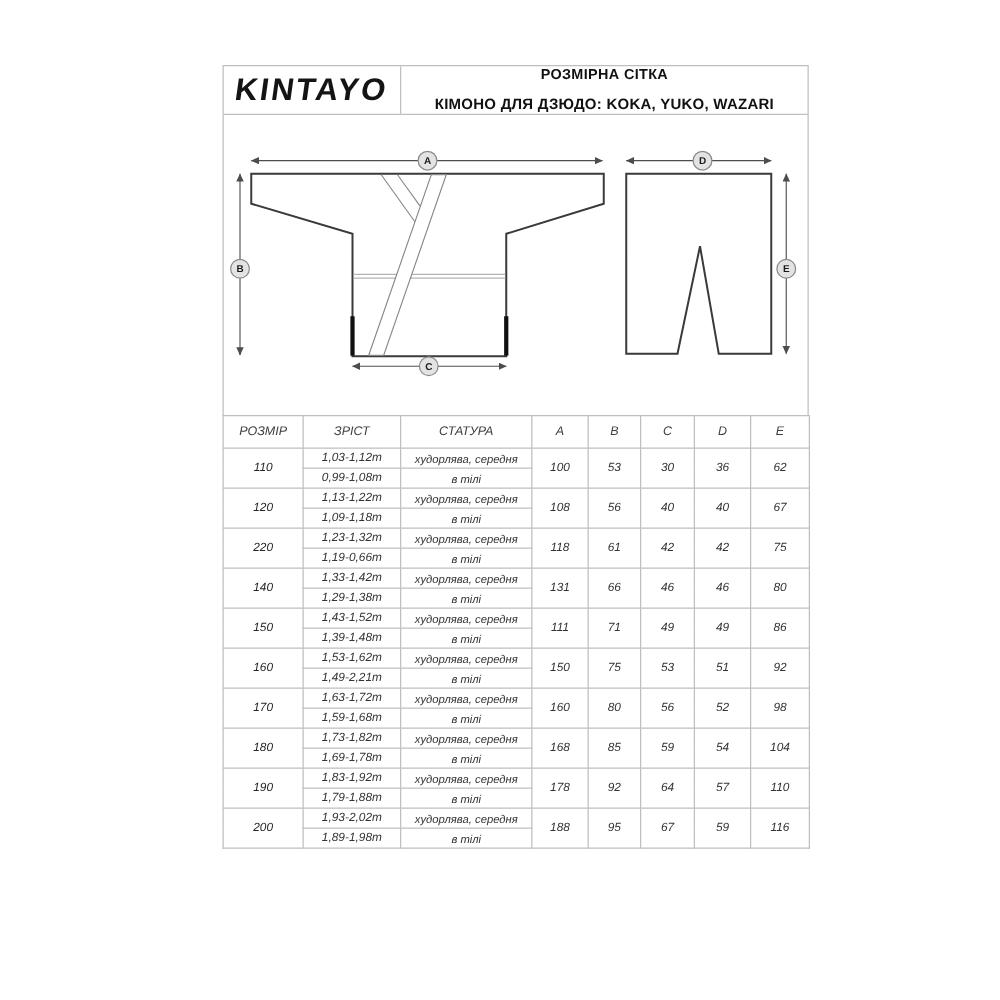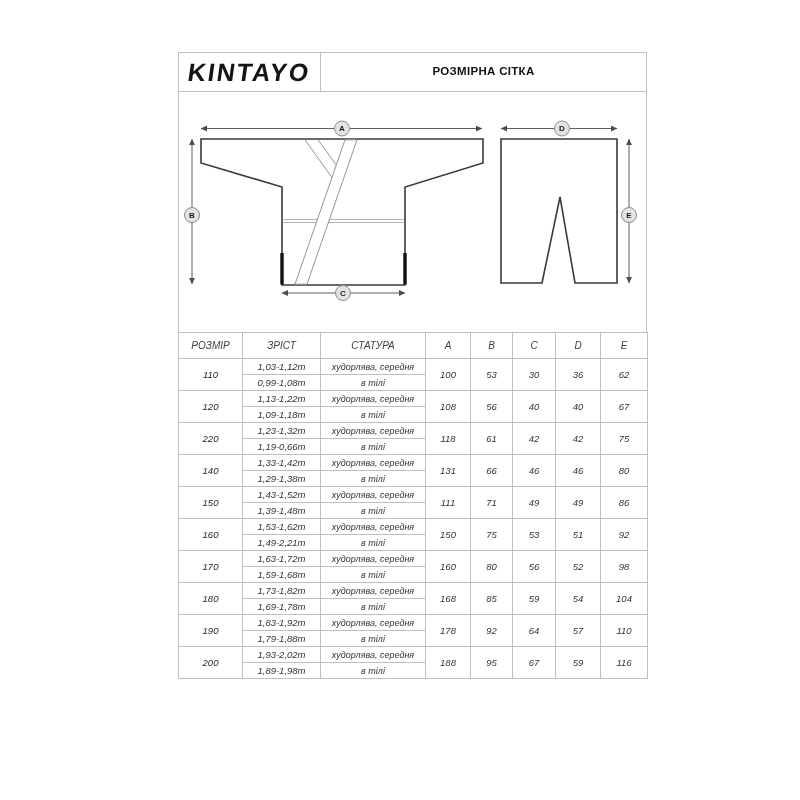--- a/index.html
+++ b/index.html
@@ -7,21 +7,21 @@
         font-family:"Liberation Sans", sans-serif;color:#3f3f3f;}
   .sheet{position:absolute;left:178px;top:52px;width:469px;}
 
   
   .header-row{display:flex;box-sizing:border-box;width:469px;height:40px;
               border:1px solid #bfbfbf;}
   .logo-cell{box-sizing:border-box;width:142px;border-right:1px solid #bfbfbf;
              display:flex;align-items:center;justify-content:center;}
   .logo{font-weight:bold;font-size:25px;letter-spacing:2px;color:#141414;
         transform:skewX(-8deg);font-stretch:condensed;}
-  .title-cell{flex:1;display:flex;flex-direction:row;align-items:center;justify-content:center;
+  .title-cell{flex:1;display:flex;flex-direction:column;align-items:center;justify-content:space-between;
               line-height:1.35;}
   .title1{font-size:11.5px;font-weight:bold;color:#111;letter-spacing:.3px;}
   .title2{font-size:12px;font-weight:bold;color:#111;letter-spacing:.2px;}
 
   
   .drawing-row{box-sizing:border-box;width:469px;height:240px;
                border-left:1px solid #bfbfbf;border-right:1px solid #bfbfbf;}
   .drawing-row svg{display:block;}
 
   
@@ -39,20 +39,21 @@
 
 <div class="page">
   <div class="sheet">
 
     <div class="header-row">
       <div class="logo-cell">
         <span class="logo">KINTAYO</span>
       </div>
       <div class="title-cell">
         <div class="title1">РОЗМІРНА СІТКА</div>
+        <div class="title2">КІМОНО ДЛЯ ДЗЮДО: KOKA, YUKO, WAZARI</div>
       </div>
     </div>
 
     <div class="drawing-row">
       <svg width="467" height="240" viewBox="0 0 467 240">
         <defs>
           <marker id="ahE" markerWidth="9" markerHeight="9" refX="6.2" refY="3" orient="auto" markerUnits="userSpaceOnUse">
             <path d="M0,0 L6.5,3 L0,6 z" fill="#4d4d4d"></path>
           </marker>
           <marker id="ahS" markerWidth="9" markerHeight="9" refX="6.2" refY="3" orient="auto-start-reverse" markerUnits="userSpaceOnUse">

